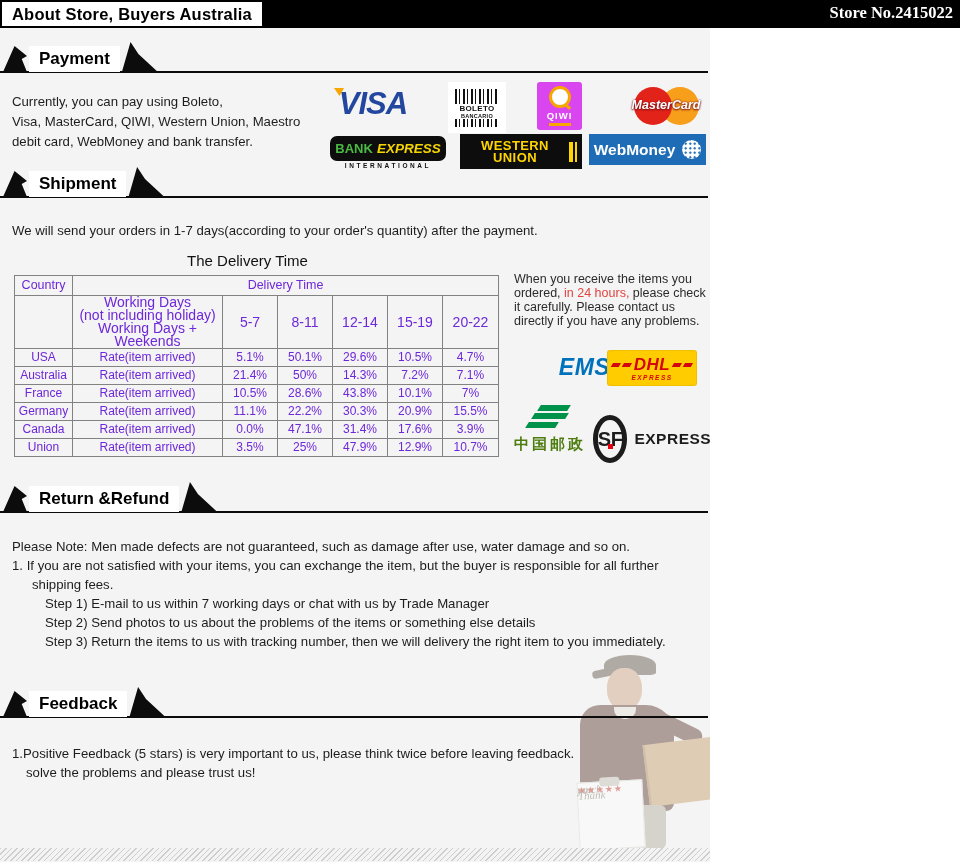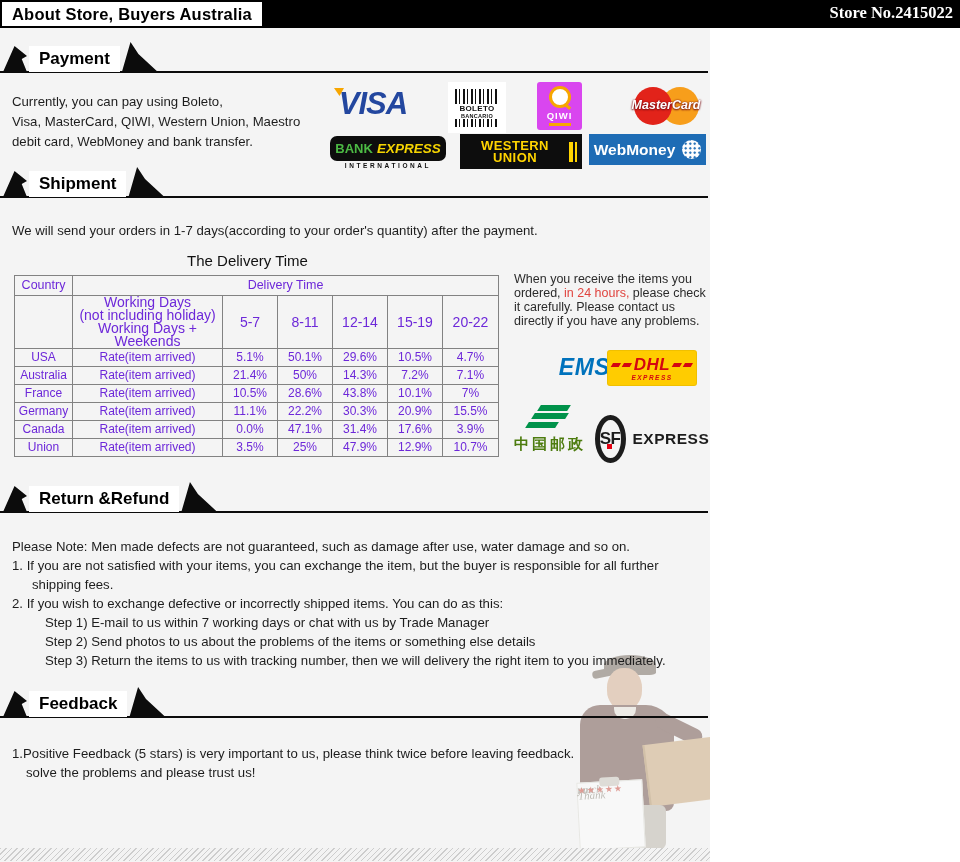--- a/index.html
+++ b/index.html
@@ -78,21 +78,21 @@
   .dhl-t{font-style:italic;font-weight:900;font-size:17px;color:#d40511;letter-spacing:.5px;}
   .dhl-sub{font-style:italic;font-weight:800;font-size:6.5px;color:#d40511;letter-spacing:1.5px;margin-top:-1px;}
   .cpost{flex-direction:column;z-index:2;}
   .cp-emblem span{display:block;width:30px;height:6px;background:#00924a;transform:skewX(-32deg);margin:2.5px 0;}
   .cp-emblem span:nth-child(1){margin-left:8px;}
   .cp-emblem span:nth-child(2){margin-left:2px;width:34px;}
   .cp-emblem span:nth-child(3){margin-left:-4px;}
   .cp-t{font-size:15px;font-weight:bold;color:#4d7c0f;letter-spacing:3px;margin-top:5px;}
   .sf{gap:7px;}
   .sf-ring{width:46px;height:38px;border:5px solid #1c1c1c;border-radius:50%;display:flex;align-items:center;justify-content:center;position:relative;background:#f4f4f4;}
-  .sf-t{font-weight:900;font-size:17px;color:#1c1c1c;letter-spacing:-.5px;}
+  .sf-t{font-weight:900;font-size:20px;color:#1c1c1c;letter-spacing:-.5px;}
   .sf-dot{position:absolute;right:9px;bottom:9px;width:5px;height:5px;background:#e60012;}
   .sf-ex{font-weight:900;font-size:15.5px;color:#1c1c1c;letter-spacing:.5px;}
 
   
   .man{position:absolute;left:552px;top:627px;width:158px;height:196px;opacity:.5;z-index:1;}
   .man div{position:absolute;}
   .cap{left:52px;top:0;width:52px;height:20px;background:#6f6257;border-radius:50% 50% 12% 12%;}
   .cap-brim{left:40px;top:13px;width:34px;height:8px;background:#6f6257;border-radius:5px;transform:rotate(-12deg);}
   .head{left:55px;top:13px;width:35px;height:42px;background:#d3ac8b;border-radius:46%;}
   .torso{left:28px;top:50px;width:94px;height:106px;background:#6a4a42;border-radius:20px 28px 8px 8px;}
@@ -325,21 +325,20 @@
         <span class="arr-l"></span>
         <span class="hdr-label">Return &amp;Refund</span>
         <span class="arr-r"></span>
       </div>
     </div>
 
     <div class="par plines lh19" style="left:12px;top:509px;">
       <div>Please Note: Men made defects are not guaranteed, such as damage after use, water  damage and so on.</div>
       <div>1. If you are not satisfied with your items, you can exchange the item, but the buyer is responsible for all further</div>
       <div class="ind1">shipping fees.</div>
-      <div>2. If you wish to exchange defective or incorrectly shipped items. You can do as this:</div>
       <div class="ind2">Step 1) E-mail to us within 7 working days or chat with us by Trade Manager</div>
       <div class="ind2">Step 2) Send photos to us about the problems of the items or something else details</div>
       <div class="ind2">Step 3) Return the items to us with tracking number, then we will delivery the right item to you immediately.</div>
     </div>
 
     <div class="section-hdr" style="top:658px;">
       <div class="hdr-line"></div>
       <div class="hdr-flex">
         <span class="arr-l"></span>
         <span class="hdr-label">Feedback</span>

